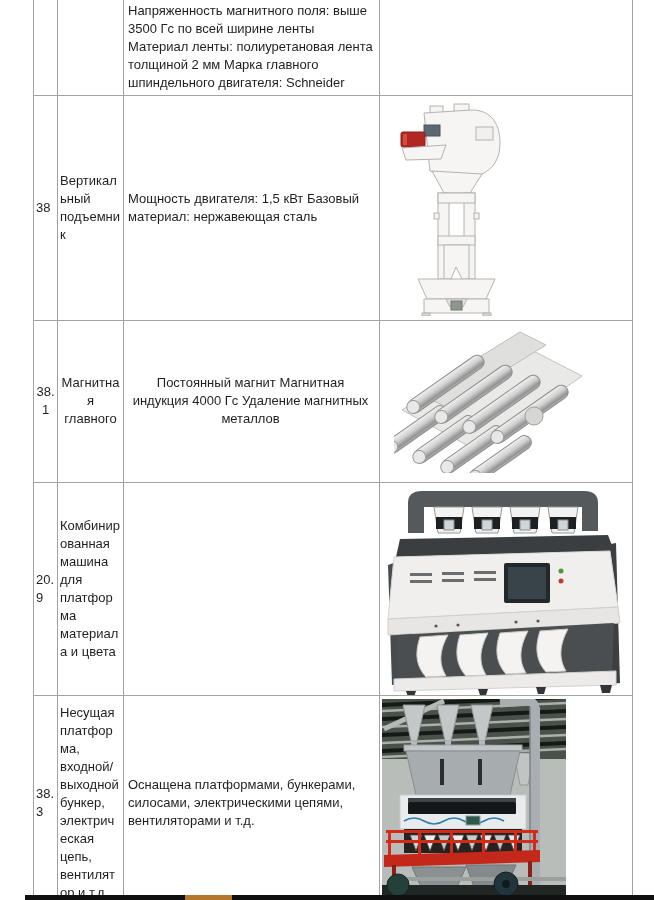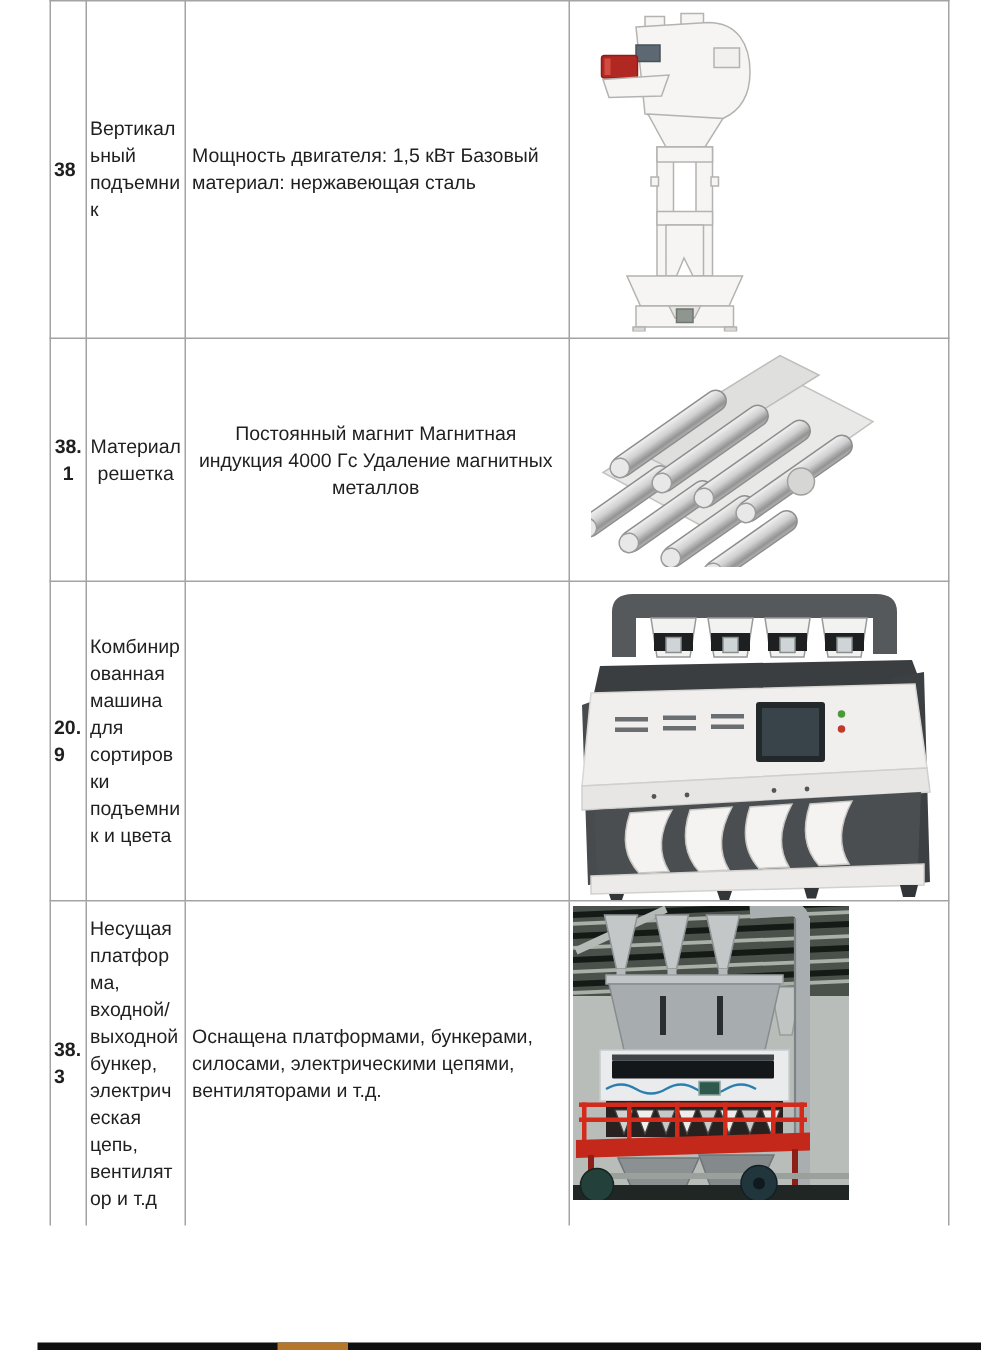--- a/index.html
+++ b/index.html
@@ -18,21 +18,21 @@
   col.c-name { width:66px; }
   col.c-desc { width:256px; }
   col.c-img  { width:253px; }
   td {
     border:1px solid #a3a3a3;
     vertical-align:middle;
     padding:0 2px;
   }
   tr.r0 td { border-top:none; }
   tr.r4 td { border-bottom:none; }
-  td.num  { padding:0 2px; word-break:break-word; overflow-wrap:anywhere;font-weight:bold; }
+  td.num  { padding:0 2px; word-break:break-word; overflow-wrap:anywhere; }
   td.name { padding:0 2px; word-break:break-word; overflow-wrap:anywhere; }
   td.desc { padding:0 6px 0 4px; }
   td.img  { position:relative; padding:0; }
   tr.r0 { height:95px; }
   tr.r1 { height:225px; }
   tr.r2 { height:162px;text-align:center; }
   tr.r3 { height:213px; }
   tr.r4 { height:216px; }
   svg.ph { position:absolute; display:block; }
   #elevator { left:14px; top:5px; }
@@ -53,20 +53,26 @@
 
 <table class="spec">
   <colgroup>
       <col class="c-num">
       <col class="c-name">
       <col class="c-desc">
       <col class="c-img">
     </colgroup>
   <tbody>
 
+  <tr class="r0">
+    <td class="num"></td>
+    <td class="name"></td>
+    <td class="desc">Напряженность магнитного поля: выше 3500 Гс по всей ширине ленты Материал ленты: полиуретановая лента толщиной 2 мм Марка главного шпиндельного двигателя: Schneider</td>
+    <td class="img"></td>
+  </tr>
 
   <tr class="r1">
     <td class="num">38</td>
     <td class="name">Вертикальный подъемник</td>
     <td class="desc">Мощность двигателя: 1,5 кВт Базовый материал: нержавеющая сталь</td>
     <td class="img">
       <svg id="elevator" class="ph" width="180" height="215" viewBox="0 0 180 215">
         <g stroke="#b3b3b0" stroke-width="1" fill="#f6f5f3">
           <rect x="36" y="5" width="13" height="8"></rect>
           <rect x="60" y="3" width="15" height="9"></rect>
@@ -90,21 +96,21 @@
           <rect x="57" y="200" width="11" height="9" fill="#8f968f" stroke="#70766f"></rect>
           <rect x="28" y="212" width="8" height="3" fill="#d9d8d6"></rect>
           <rect x="89" y="212" width="8" height="3" fill="#d9d8d6"></rect>
         </g>
       </svg>
     </td>
   </tr>
 
   <tr class="r2">
     <td class="num">38.1</td>
-    <td class="name">Материал решетка</td>
+    <td class="name">Магнитная главного</td>
     <td class="desc">Постоянный магнит Магнитная индукция 4000 Гс Удаление магнитных металлов</td>
     <td class="img">
       <svg id="grate" class="ph" width="195" height="145" viewBox="0 0 195 145">
         <defs>
           <linearGradient id="met" x1="0" y1="0" x2="0" y2="1">
             <stop offset="0" stop-color="#f2f2f2"></stop>
                 <stop offset="0.45" stop-color="#cfcfcf"></stop>
             <stop offset="0.8" stop-color="#939393"></stop>
                 <stop offset="1" stop-color="#b5b5b5"></stop>
           </linearGradient>
@@ -143,21 +149,21 @@
               <rect x="91" y="79" width="90" height="14" rx="7" fill="url(#met)" stroke="#8e8e8e"></rect>
               <circle cx="96" cy="86" r="6.5" fill="#e8e8e8" stroke="#9a9a9a"></circle>
             </g>
         <circle cx="140" cy="88" r="9" fill="#d6d6d4" stroke="#a0a0a0"></circle>
       </svg>
     </td>
   </tr>
 
   <tr class="r3">
     <td class="num">20.9</td>
-    <td class="name">Комбинированная машина для сортировки подъемник и цвета</td>
+    <td class="name">Комбинированная машина для платформа материала и цвета</td>
     <td class="desc"></td>
     <td class="img">
       <svg id="sorter" class="ph" width="240" height="208" viewBox="0 0 240 208">
         <path d="M22,46 L22,16 Q22,4 36,4 L198,4 Q212,4 212,16 L212,44 L196,44 L196,20 L38,20 L38,46 Z" fill="#55595c"></path>
         <g stroke="#97989a">
           <g>
                 <polygon points="48,20 78,20 74,46 52,46" fill="#f2f2f0"></polygon>
                 <rect x="50" y="30" width="26" height="12" fill="#1d1f21" stroke="none"></rect>
                 <rect x="58" y="33" width="10" height="10" fill="#cfd4d6" stroke="#8a8f91"></rect>
               </g>

